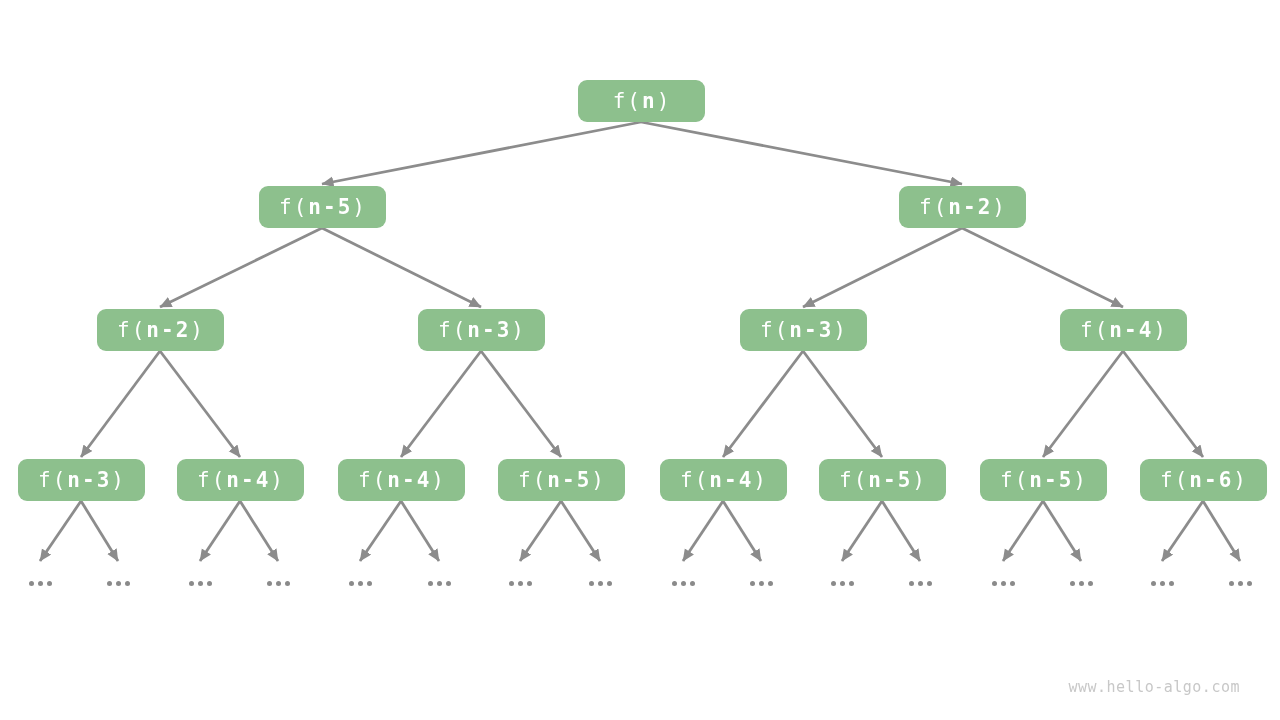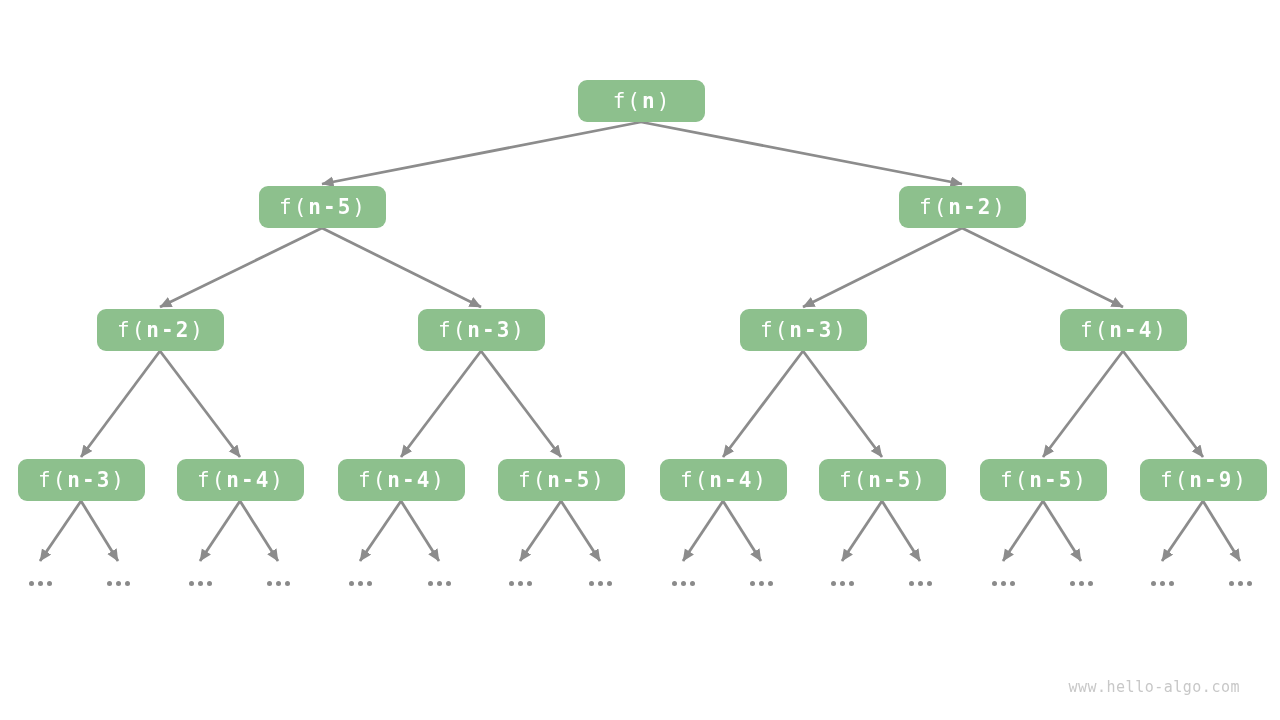--- a/index.html
+++ b/index.html
@@ -162,21 +162,21 @@
         <span class="arg">n-5</span>
         <span class="suf">)</span>
       </div>
       <div class="node" style="left: 979.5px; top: 459px; border-radius: 9px;">
         <span class="pre">f(</span>
         <span class="arg">n-5</span>
         <span class="suf">)</span>
       </div>
       <div class="node" style="left: 1139.5px; top: 459px; border-radius: 9px;">
         <span class="pre">f(</span>
-        <span class="arg">n-9</span>
+        <span class="arg">n-6</span>
         <span class="suf">)</span>
       </div>
       <div class="leaf" aria-label="..." style="left: 29px; top: 581px;">
         <span class="dot"></span>
         <span class="dot"></span>
         <span class="dot"></span>
       </div>
       <div class="leaf" aria-label="..." style="left: 107px; top: 581px;">
         <span class="dot"></span>
         <span class="dot"></span>

